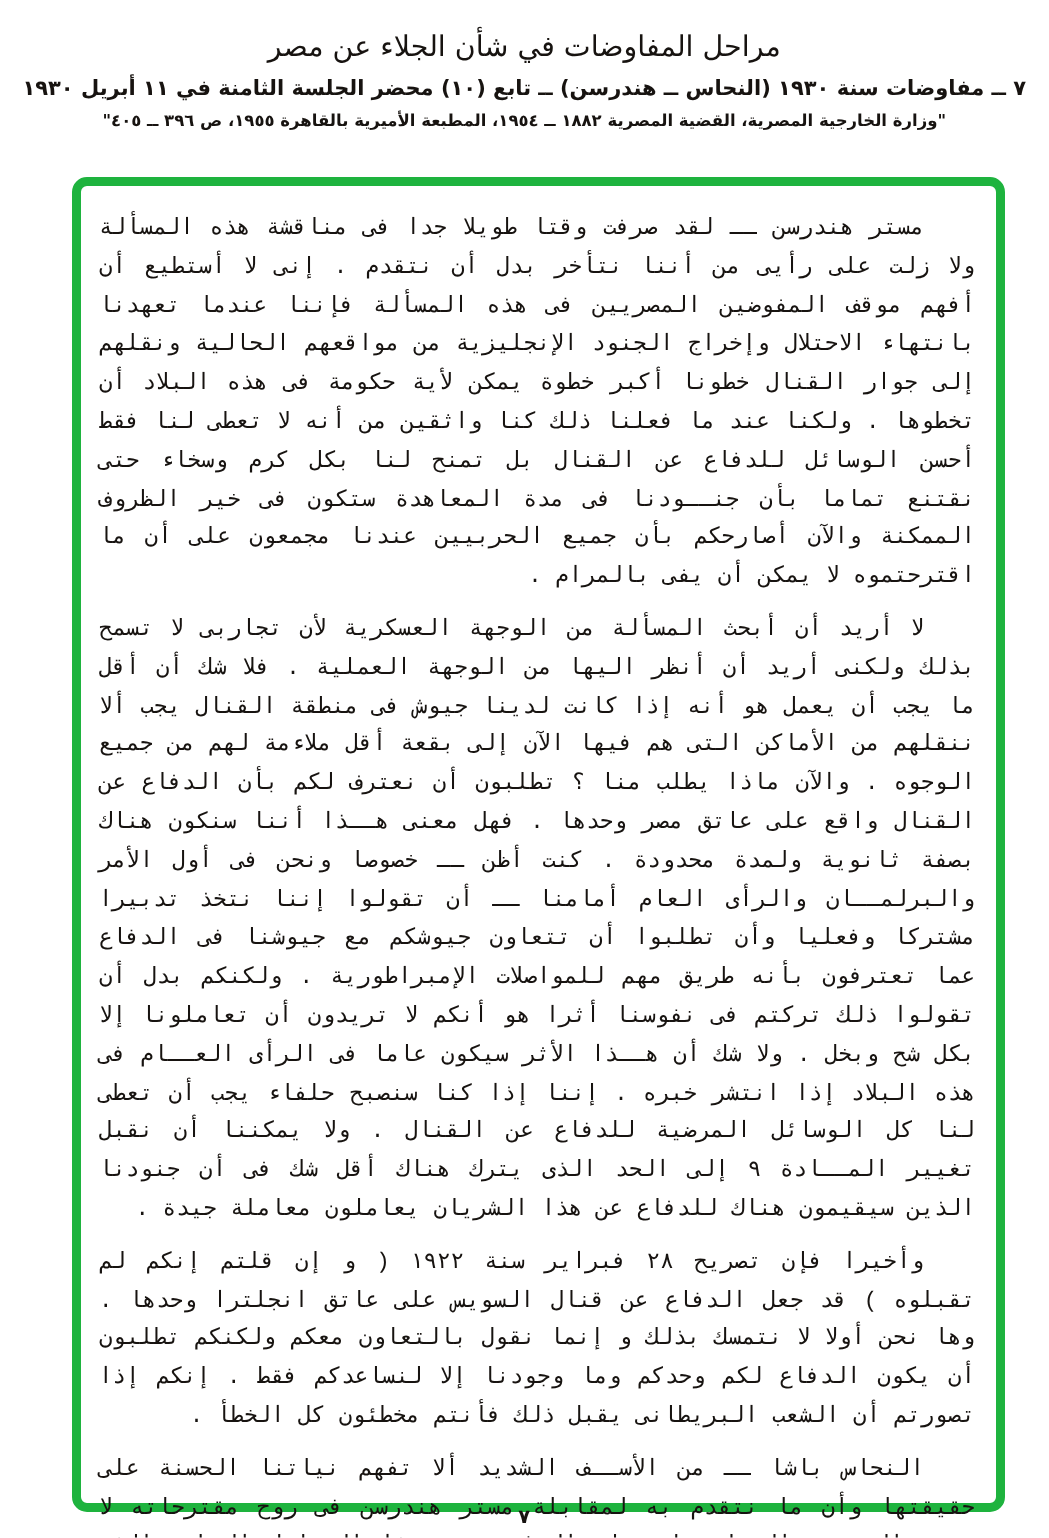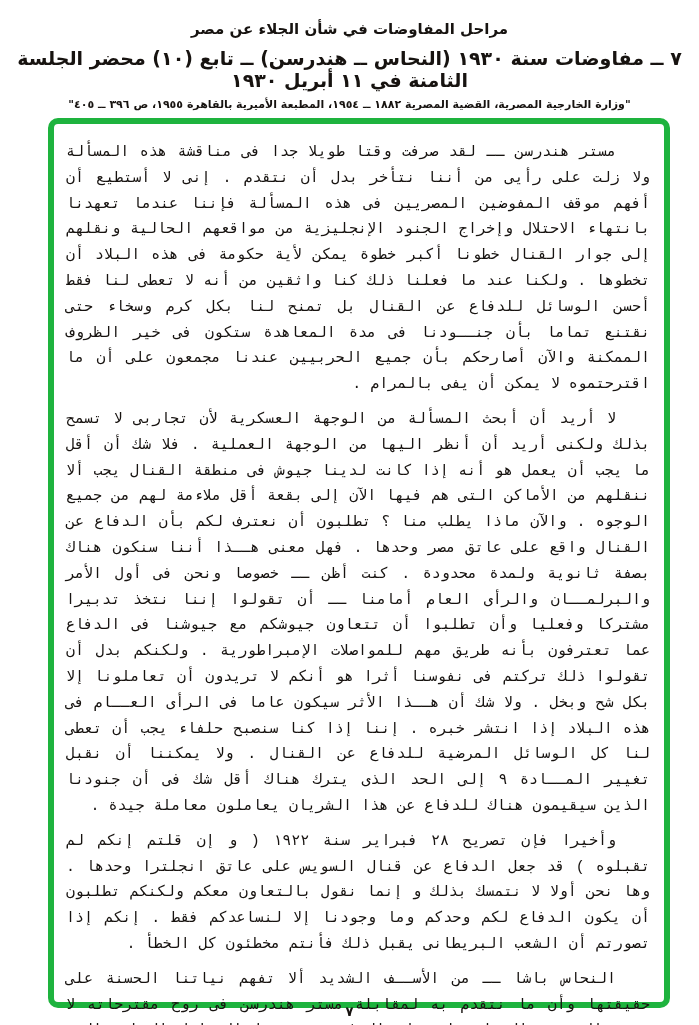--- a/index.html
+++ b/index.html
@@ -10,26 +10,26 @@
     font-family:"DejaVu Sans",sans-serif;
     color:#171310;
     overflow:hidden;
   }
   .header{
     text-align:center;
     padding-top:20px;
     direction:rtl;
   }
   .title{
-    font-size:15px;
-    font-weight:bold;
+    font-size:19px;
+    font-weight:normal;
     letter-spacing:0.2px;
   }
   .subtitle{
-    font-size:19px;
+    font-size:14px;
     font-weight:bold;
     margin-top:9px;
   }
   .source-line{
     font-size:11px;
     font-weight:bold;
     margin-top:7px;
   }
   .doc-frame{
     position:absolute;

